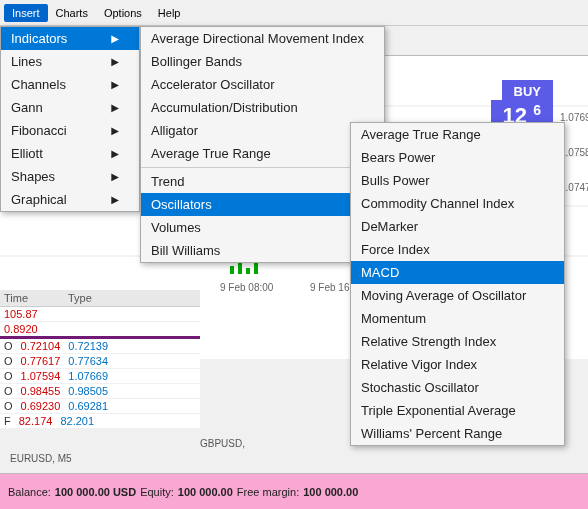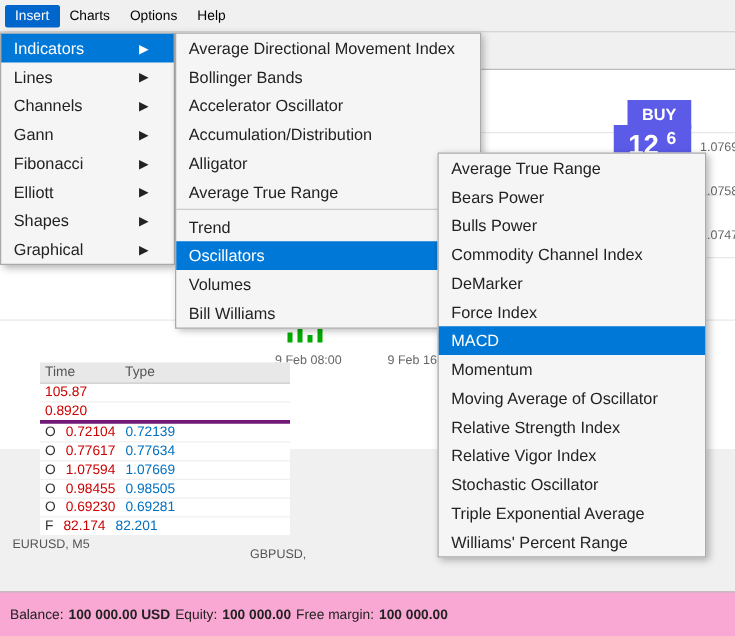--- a/index.html
+++ b/index.html
@@ -188,21 +188,21 @@
 </div>
 
 <div style="position:absolute;top:80px;right:35px;z-index:6;background:#5b5be8;color:white;padding:4px 12px;font-weight:bold;font-size:13px;">
   <span>BUY</span>
 </div>
 <div style="position:absolute;top:100px;right:35px;z-index:6;background:#5b5be8;color:white;padding:2px 12px;font-size:22px;font-weight:bold;">
   <span>12</span>
   <sup style="font-size:14px;">6</sup>
 </div>
 
-<div style="position:absolute;top:290px;left:0;width:200px;background:rgba(255,255,255,0.95);font-size:11px;z-index:4;margin-left:32px;">
+<div style="position:absolute;top:290px;left:0;width:200px;background:rgba(255,255,255,0.95);font-size:11px;z-index:4;">
   <div style="display:flex;padding:2px 4px;background:#e8e8e8;border-bottom:1px solid #ccc;">
     <span style="flex:1;min-width:30px;color:#555;">Time</span>
     <span style="flex:2;color:#555;">Type</span>
   </div>
   <div style="padding:1px 4px;border-bottom:1px solid #f0f0f0;color:#cc0000;">
     <span>105.87</span>
   </div>
   <div style="padding:1px 4px;border-bottom:3px solid #701a75;color:#cc0000;">
     <span>0.8920</span>
   </div>
@@ -231,21 +231,21 @@
     <span style="color:#cc0000;">0.69230</span>
     <span style="color:#0070c0;">0.69281</span>
   </div>
   <div style="padding:1px 4px;border-bottom:1px solid #f0f0f0;display:flex;gap:8px;">
     <span style="color:#333;">F</span>
     <span style="color:#cc0000;">82.174</span>
     <span style="color:#0070c0;">82.201</span>
   </div>
 </div>
 
-<div style="position:absolute;bottom:68px;left:10px;font-size:10px;color:#555;z-index:4;">
+<div style="position:absolute;bottom:45px;left:10px;font-size:10px;color:#555;z-index:4;">
   <span>EURUSD, M5</span>
 </div>
 <div style="position:absolute;bottom:60px;left:200px;font-size:10px;color:#555;z-index:4;text-align:center;">
   <span>GBPUSD,</span>
 </div>
 
 <div class="statusbar">
   <span>Balance:</span>
   <span class="status-bold">100 000.00 USD</span>
   <span>Equity:</span>
@@ -352,26 +352,26 @@
     <div class="dropdown-item">
       <span>DeMarker</span>
     </div>
     <div class="dropdown-item">
       <span>Force Index</span>
     </div>
     <div class="dropdown-item active">
       <span>MACD</span>
     </div>
     <div class="dropdown-item">
+      <span>Moving Average of Oscillator</span>
+    </div>
+    <div class="dropdown-item">
       <span>Momentum</span>
     </div>
     <div class="dropdown-item">
-      <span>Moving Average of Oscillator</span>
-    </div>
-    <div class="dropdown-item">
       <span>Relative Strength Index</span>
     </div>
     <div class="dropdown-item">
       <span>Relative Vigor Index</span>
     </div>
     <div class="dropdown-item">
       <span>Stochastic Oscillator</span>
     </div>
     <div class="dropdown-item">
       <span>Triple Exponential Average</span>

